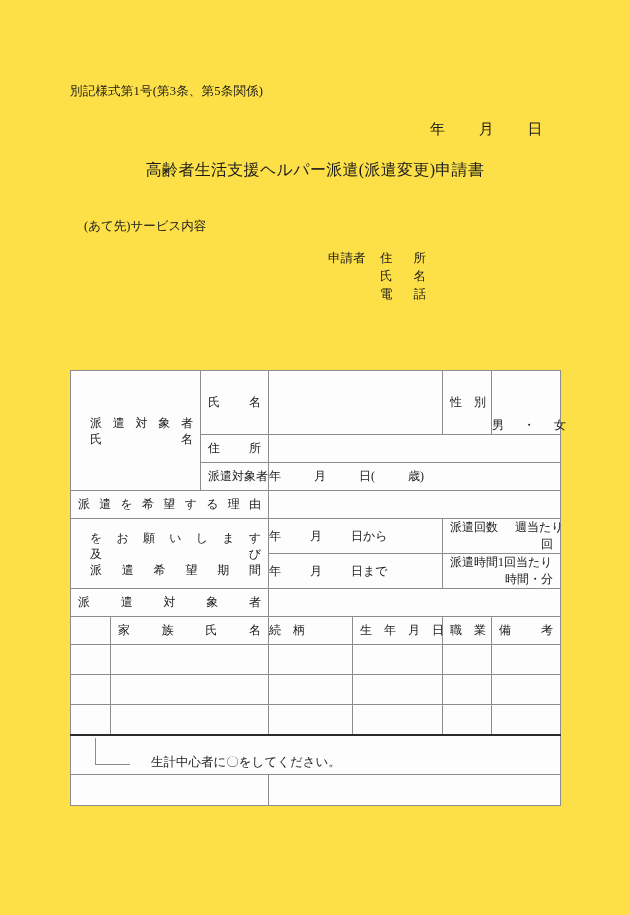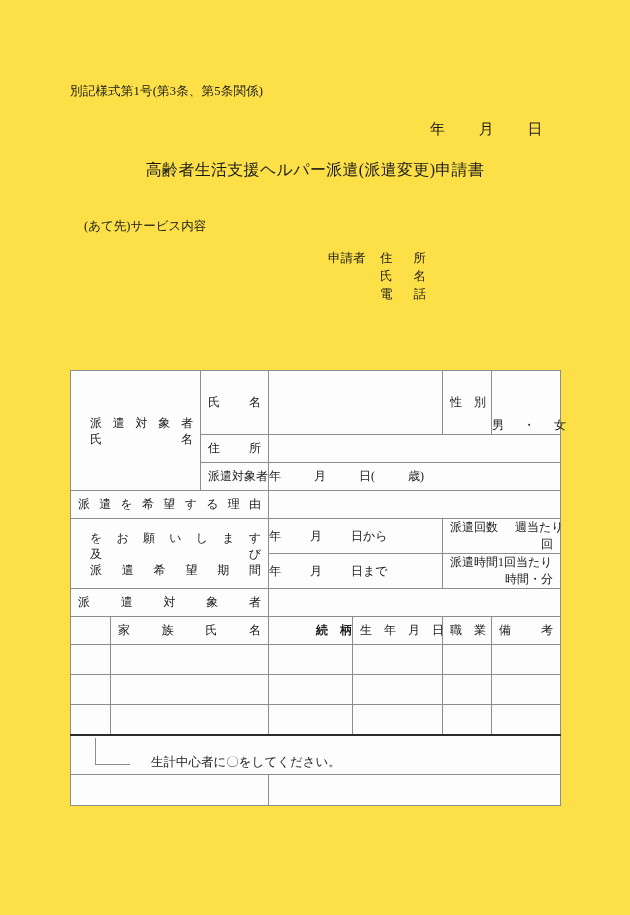--- a/index.html
+++ b/index.html
@@ -113,23 +113,22 @@
   
   .jst {
     display: block;
     text-align: justify;
     text-align-last: justify;
     padding: 0 7px;
     white-space: nowrap;
   }
   .ctr {
     display: block;
-    text-align: right;
-    white-space: nowrap;
-    font-weight: bold;
+    text-align: left;
+    white-space: nowrap;
   }
   .lft {
     display: block;
     text-align: left;
     padding-left: 7px;
     white-space: nowrap;
   }
 
   
   .stack { padding: 0 7px; }

